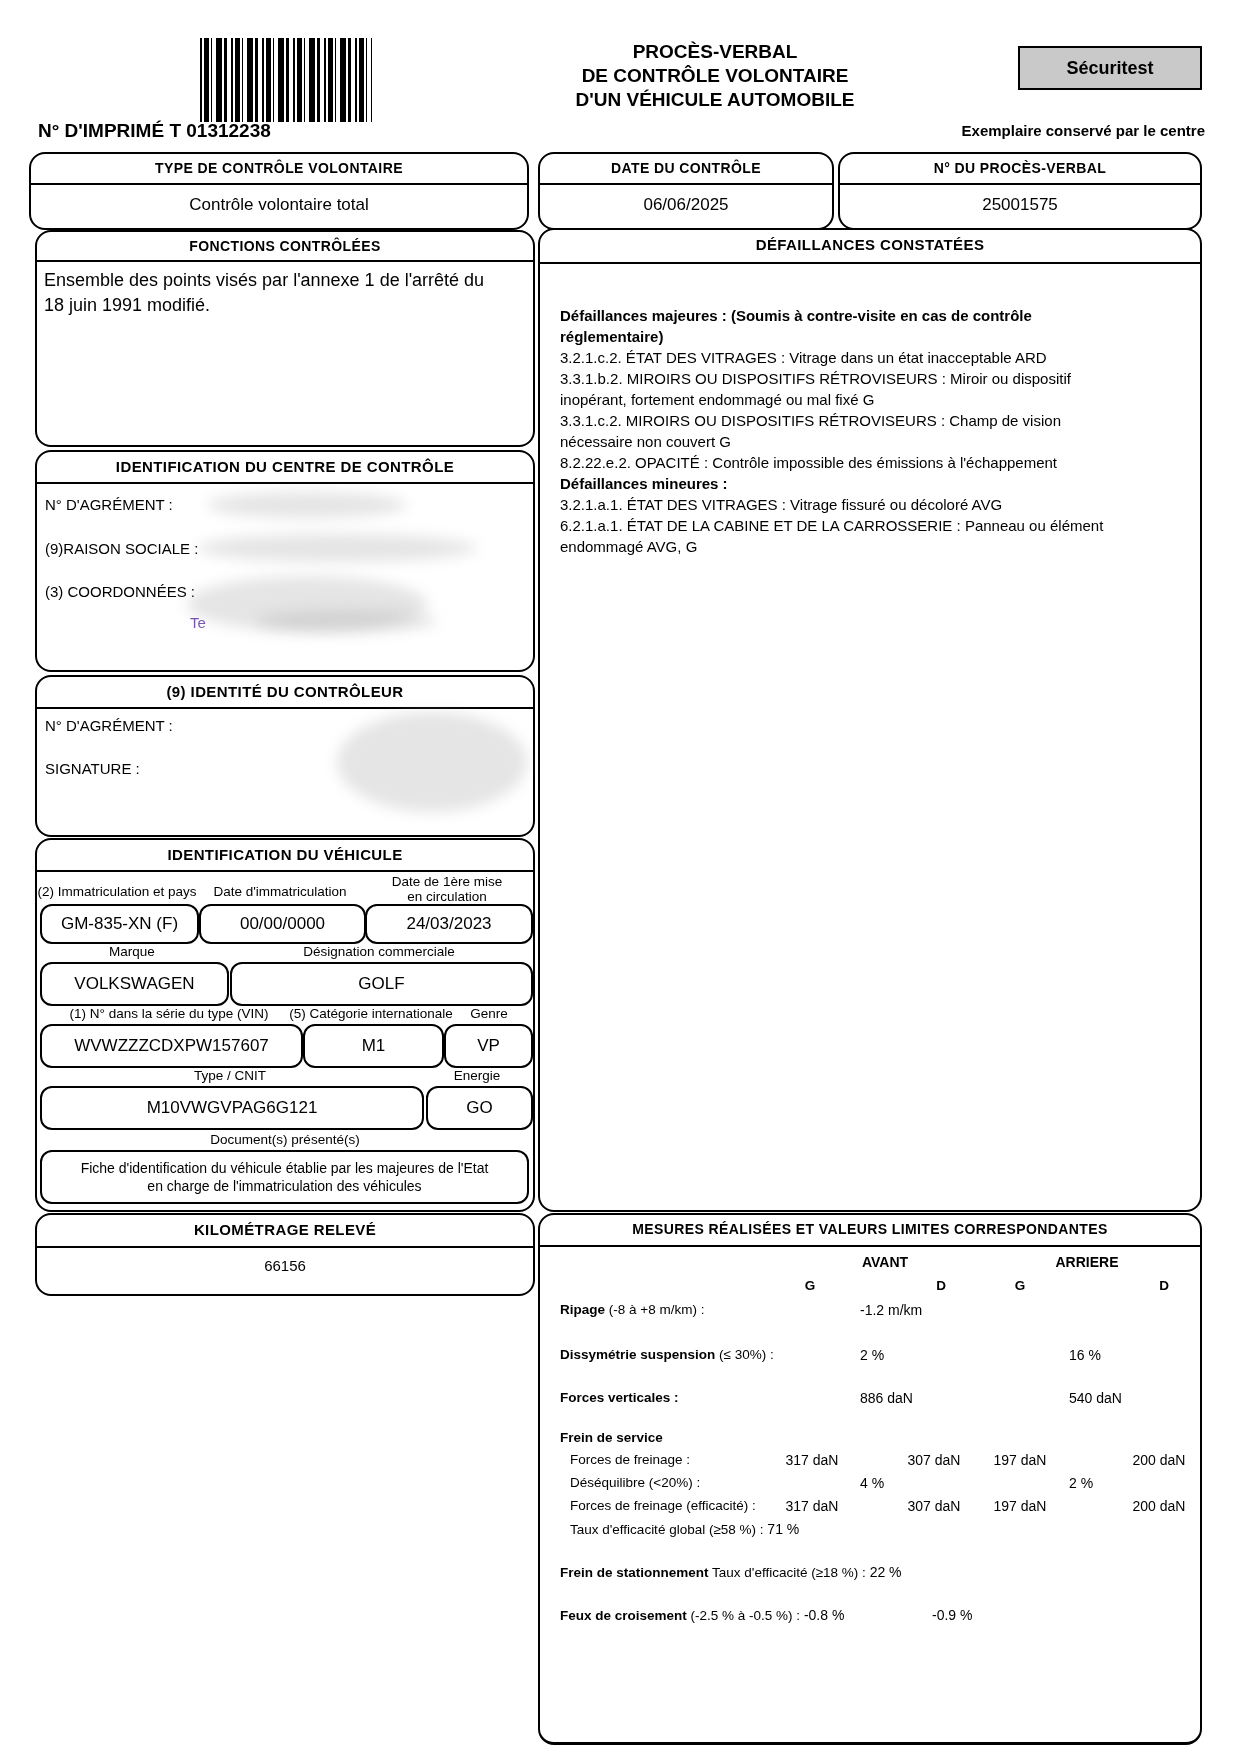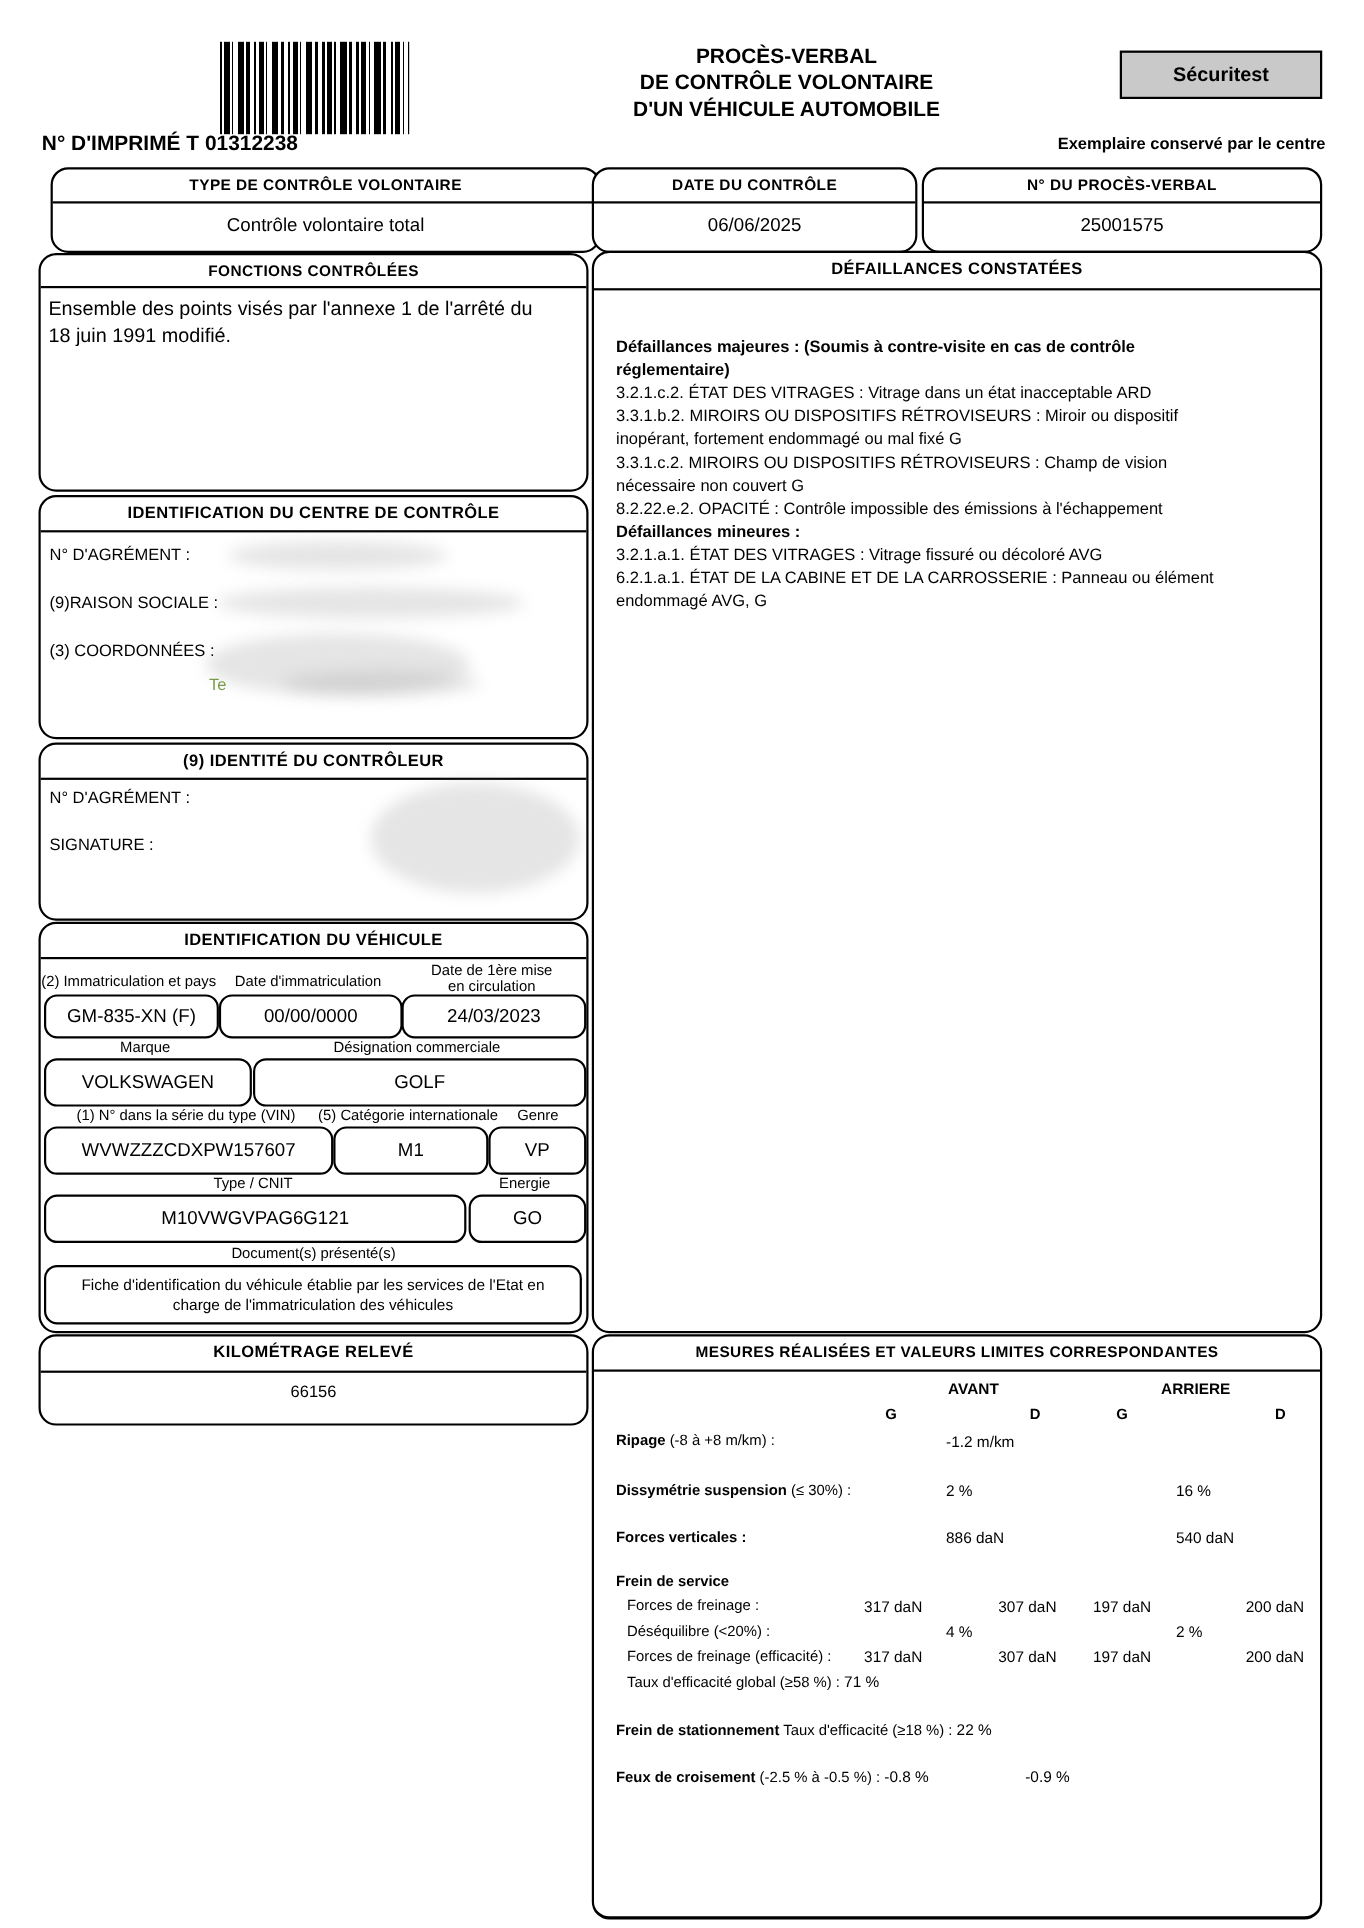--- a/index.html
+++ b/index.html
@@ -13,21 +13,21 @@
             font-size:15px;letter-spacing:.4px;white-space:nowrap;}
   .hline{position:absolute;left:0;right:0;height:0;border-top:2px solid #000;}
   .fbox{position:absolute;border:2px solid #000;border-radius:12px;background:#fff;
         display:flex;align-items:center;justify-content:center;font-size:17px;white-space:nowrap;}
   .vlabel{position:absolute;font-size:13.5px;white-space:nowrap;transform:translateX(-50%);text-align:center;}
   .flabel{position:absolute;font-size:15px;white-space:nowrap;text-align:right;}
   .mlab{position:absolute;font-size:13.5px;white-space:nowrap;}
   .mval{position:absolute;font-size:14px;white-space:nowrap;}
   .mvc{transform:translateX(-50%);}
   .smudge{position:absolute;background:rgba(160,160,160,.28);filter:blur(7px);border-radius:50%;}
-  .faint{position:absolute;color:#4d7c0f;opacity:.75;font-size:15px;}
+  .faint{position:absolute;color:#4c1d95;opacity:.75;font-size:15px;}
   #barcode{position:absolute;left:200px;top:38px;width:172px;height:84px;
     background:repeating-linear-gradient(90deg,#000 0 2px,#fff 2px 4px,#000 4px 9px,#fff 9px 11px,
     #000 11px 12px,#fff 12px 16px,#000 16px 22px,#fff 22px 24px,#000 24px 27px,#fff 27px 31px);}
   .brand{position:absolute;left:1018px;top:46px;width:180px;height:40px;background:#c9c9c9;
          border:2px solid #000;display:flex;align-items:center;justify-content:center;
          font-size:18px;font-weight:bold;}
   .defects{position:absolute;left:20px;top:75px;width:565px;font-size:15px;line-height:21px;}
   .defects p{margin:0;}
   .gapup{margin-top:21px;}
 </style>
@@ -42,21 +42,21 @@
   <div class="abs ctr b" style="left:555px;top:40px;width:320px;font-size:19px;line-height:24px">
     <div>PROCÈS-VERBAL</div>
     <div>DE CONTRÔLE VOLONTAIRE</div>
     <div>D'UN VÉHICULE AUTOMOBILE</div>
   </div>
 
   <div class="brand">Sécuritest</div>
 
   <div class="abs b" style="left:805px;top:122px;width:400px;text-align:right;font-size:15px;white-space:nowrap">Exemplaire conservé par le centre</div>
 
-  <div class="box" style="left:46px;top:152px;width:496px;height:74px">
+  <div class="box" style="left:29px;top:152px;width:496px;height:74px">
     <div class="boxtitle" style="font-size:14px">TYPE DE CONTRÔLE VOLONTAIRE</div>
     <div class="hline" style="top:29px"></div>
     <div class="abs ctr" style="left:0;right:0;top:41px;font-size:17px">Contrôle volontaire total</div>
   </div>
   <div class="box" style="left:538px;top:152px;width:292px;height:74px">
     <div class="boxtitle" style="font-size:14px">DATE DU CONTRÔLE</div>
     <div class="hline" style="top:29px"></div>
     <div class="abs ctr" style="left:0;right:0;top:41px;font-size:17px">06/06/2025</div>
   </div>
   <div class="box" style="left:838px;top:152px;width:360px;height:74px">
@@ -132,21 +132,21 @@
     <div class="fbox" style="left:3px;top:184px;width:259px;height:40px">WVWZZZCDXPW157607</div>
     <div class="fbox" style="left:266px;top:184px;width:137px;height:40px">M1</div>
     <div class="fbox" style="left:407px;top:184px;width:85px;height:40px">VP</div>
 
     <div class="vlabel" style="left:193px;top:228px">Type / CNIT</div>
     <div class="vlabel" style="left:440px;top:228px">Energie</div>
     <div class="fbox" style="left:3px;top:246px;width:380px;height:40px">M10VWGVPAG6G121</div>
     <div class="fbox" style="left:389px;top:246px;width:103px;height:40px">GO</div>
 
     <div class="vlabel" style="left:248px;top:292px">Document(s) présenté(s)</div>
-    <div class="fbox" style="left:3px;top:310px;width:489px;height:54px;font-size:14px;white-space:normal;text-align:center;line-height:18px;padding:0 30px;box-sizing:border-box">Fiche d'identification du véhicule établie par les services de l'Etat en charge de l'immatriculation des véhicules</div>
+    <div class="fbox" style="left:3px;top:310px;width:489px;height:54px;font-size:14px;white-space:normal;text-align:center;line-height:18px;padding:0 30px;box-sizing:border-box">Fiche d'identification du véhicule établie par les majeures de l'Etat en charge de l'immatriculation des véhicules</div>
   </div>
 
   <div class="box" style="left:35px;top:1213px;width:496px;height:79px">
     <div class="boxtitle">KILOMÉTRAGE RELEVÉ</div>
     <div class="hline" style="top:31px"></div>
     <div class="abs ctr" style="left:0;right:0;top:42px;font-size:15px">66156</div>
   </div>
 
   <div class="box" style="left:538px;top:1213px;width:660px;height:527px;border-bottom-width:3px">
     <div class="boxtitle" style="font-size:14px">MESURES RÉALISÉES ET VALEURS LIMITES CORRESPONDANTES</div>

